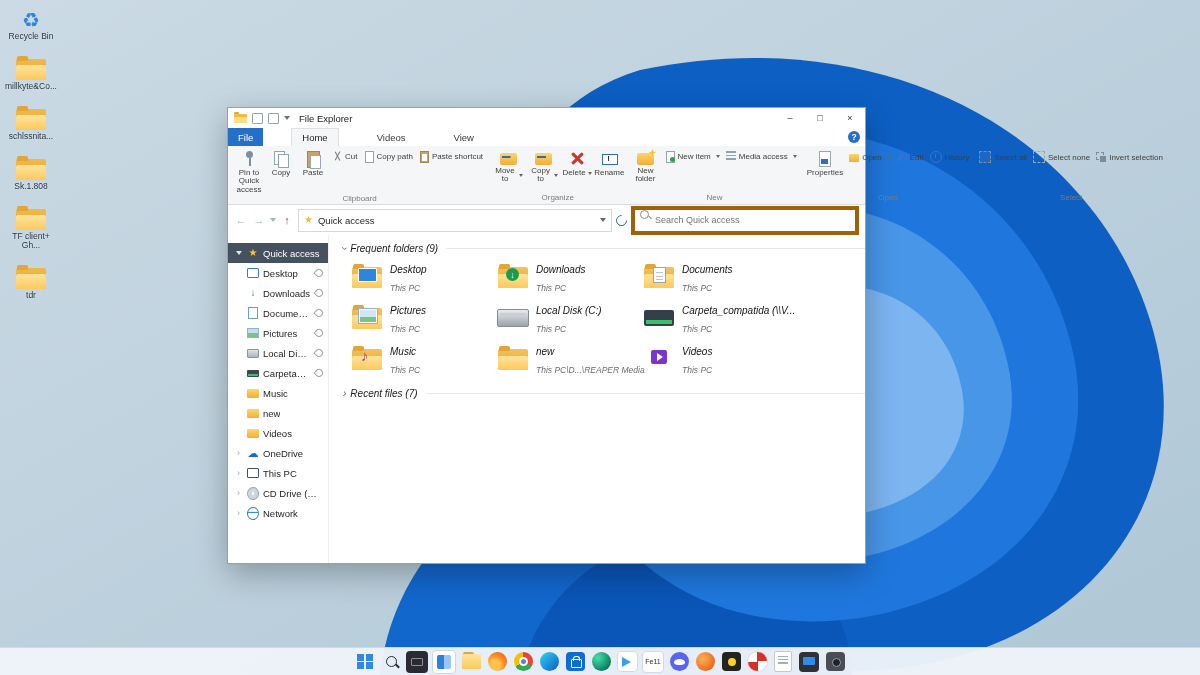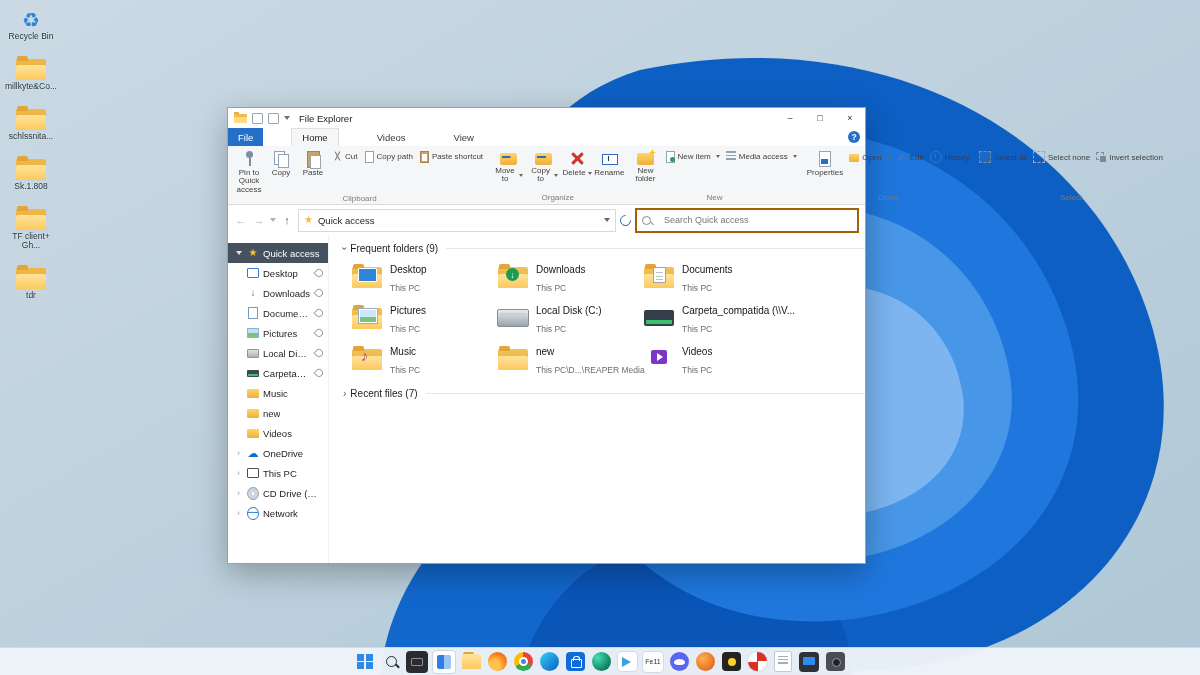--- a/index.html
+++ b/index.html
@@ -88,21 +88,21 @@
   .i-selinv::after{content:"";position:absolute;right:0;bottom:0;width:6px;height:6px;background:#7a8b9a;}
   
   .addrrow{height:30px;flex:none;display:flex;align-items:center;gap:4px;padding:0 6px;background:#fff;}
   .navarrow{font-size:11px;color:#9fb5c9;width:14px;text-align:center;}
   .navarrow.up{color:#4a5a66;}
   .addr-caret{width:0;height:0;border-left:3px solid transparent;border-right:3px solid transparent;border-top:4px solid #9fb5c9;}
   .addrbox{flex:1;height:21px;border:1px solid #d9d9d9;display:flex;align-items:center;gap:5px;padding:0 5px;font-size:9.5px;color:#1e1e1e;}
   .star{color:#f5b93c;font-size:10px;line-height:1;}
   .addrbox .addr-caret{margin-left:auto;border-top-color:#666;}
   .i-refresh{width:9px;height:9px;border:1.4px solid #3f6ea5;border-radius:50%;border-top-color:transparent;transform:rotate(45deg);flex:none;}
-  .searchbox{width:210px;height:21px;border:2px solid #a16207;display:flex;align-items:center;gap:11px;padding:0 5px;}
+  .searchbox{width:210px;height:21px;border:4px solid #a16207;display:flex;gap:4px;padding:0 5px;}
   .i-mag{width:7px;height:7px;border:1.3px solid #8a8a8a;border-radius:50%;position:relative;flex:none;}
   .i-mag::after{content:"";position:absolute;width:4px;height:1.3px;background:#8a8a8a;transform:rotate(45deg);right:-3.5px;bottom:-1px;}
   .searchbox input{border:none;outline:none;font-size:9px;color:#555;width:100%;font-family:"Liberation Sans",sans-serif;background:transparent;}
   .searchbox input::placeholder{color:#757575;}
   
   .content{flex:1;display:flex;overflow:hidden;}
   .sidebar{width:100px;flex:none;padding-top:8px;border-right:1px solid #f0f0f0;overflow:hidden;}
   .sitem{height:20px;display:flex;align-items:center;gap:4px;padding:0 5px 0 6px;font-size:9.5px;color:#1e1e1e;white-space:nowrap;}
   .sitem.selected{background:#45515e;color:#fff;}
   .chev{width:9px;flex:none;display:flex;align-items:center;justify-content:center;font-size:9px;color:#9aa0a6;}
@@ -118,21 +118,21 @@
   .ic-pic{width:11px;height:8px;background:linear-gradient(180deg,#bfe0f5 55%,#7cc47e 55%);border:1px solid #8fb3cf;}
   .ic-drive{width:12px;height:7px;background:linear-gradient(180deg,#dfe3e7,#aab3ba);border:1px solid #8c959c;border-radius:1px;}
   .ic-driveg{width:12px;height:7px;background:#3c4750;border-radius:1px;position:relative;}
   .ic-driveg::after{content:"";position:absolute;left:1px;right:1px;bottom:1px;height:2px;background:#39c06b;}
   .ic-fold{width:12px;height:9px;background:linear-gradient(180deg,#ffd565,#f0ae3c);border-radius:1px;}
   .ic-cloud{color:#0a6cd6;font-size:11px;}
   .ic-disc{width:11px;height:11px;border-radius:50%;background:radial-gradient(circle,#fff 0 18%,#cdd6dd 19% 100%);border:1px solid #9aa4ad;}
   .ic-net{width:11px;height:11px;border-radius:50%;border:1.3px solid #2f7fd6;position:relative;}
   .ic-net::after{content:"";position:absolute;left:4px;top:-1px;width:1.2px;height:11px;background:#2f7fd6;transform:rotate(90deg);}
   
-  .main{flex:1;padding:8px 0 0 14px;overflow:hidden;}
+  .main{flex:1;padding:8px 0 0 14px;overflow:hidden;font-style:italic;}
   .sechdr{display:flex;align-items:center;gap:4px;font-size:10px;color:#1b1b1b;margin-bottom:6px;}
   .sechdr .hchev{font-size:10px;color:#50585f;display:inline-block;}
   .hchev.down{transform:rotate(90deg);}
   .sechdr .rule{flex:1;height:1px;background:#e8e8e8;margin-left:4px;}
   .tiles{display:grid;grid-template-columns:repeat(3,146px);row-gap:7px;padding-left:8px;margin-bottom:12px;}
   .tile{display:flex;align-items:center;gap:7px;height:34px;}
   .tico{width:32px;height:26px;flex:none;display:flex;align-items:center;justify-content:center;position:relative;}
   .tmeta{min-width:0;}
   .tname{font-size:10px;color:#141414;line-height:1.15;white-space:nowrap;overflow:hidden;text-overflow:ellipsis;max-width:105px;}
   .tloc{font-size:8.5px;color:#6d6d6d;line-height:1.2;white-space:nowrap;overflow:hidden;text-overflow:ellipsis;max-width:105px;}

